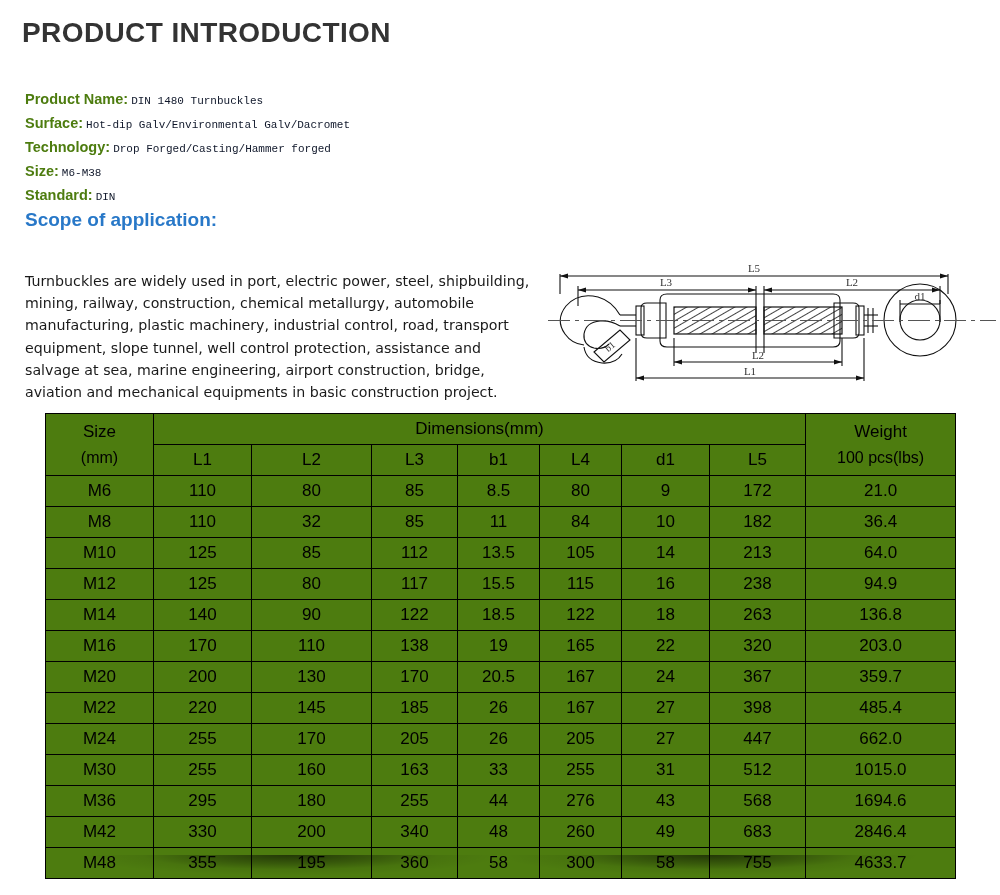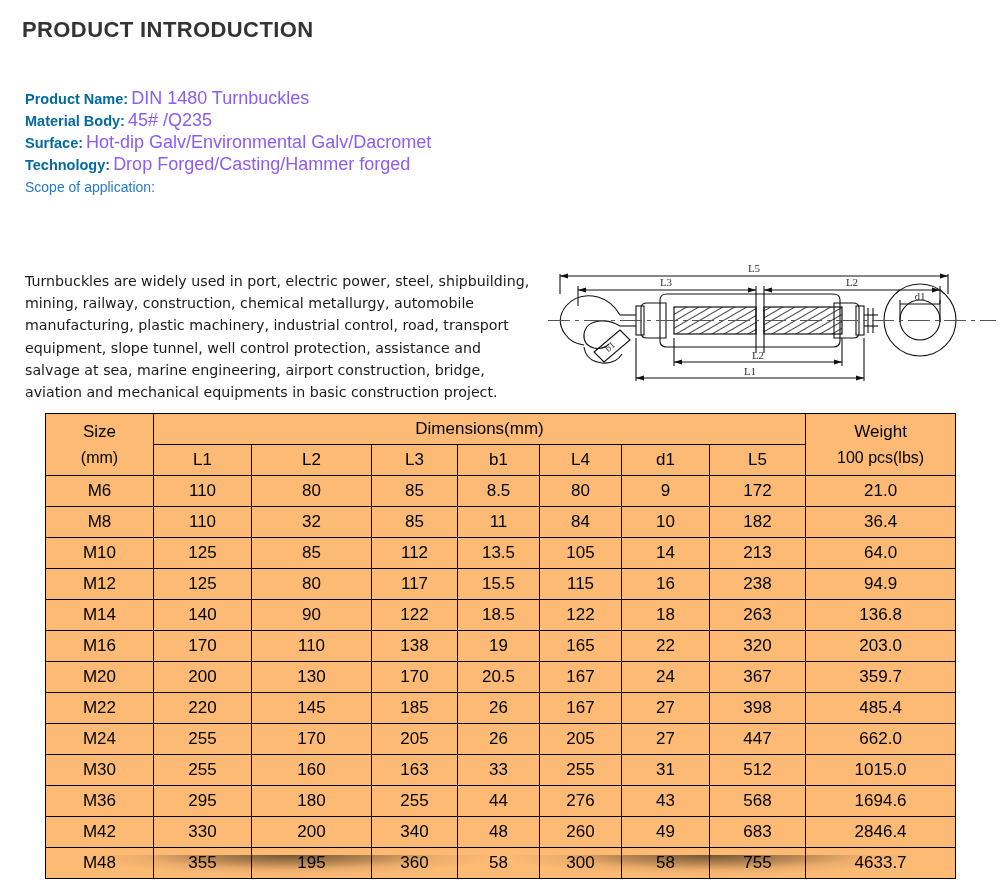--- a/index.html
+++ b/index.html
@@ -14,51 +14,52 @@
     font-family: "Liberation Sans", sans-serif;
     color: #1a1a1a;
     overflow: hidden;
   }
 
   
   .page-title {
     position: absolute;
     left: 22px;
     top: 17px;
-    font-size: 22px;
+    font-size: 28px;
     font-weight: bold;
     letter-spacing: 0.4px;
     color: #333333;
   }
 
   
   .spec-list {
     position: absolute;
     left: 25px;
     top: 88px;
     width: 520px;
   }
   .spec-row {
     line-height: 21px;
     white-space: nowrap;
   }
   .spec-label {
-    color: #0369a1;
+    color: #4d7c0f;
     font-weight: bold;
     font-size: 14.5px;
   }
   .spec-value {
-    color: #8b5cf6;
-    font-size: 18px;
+    color: #0f172a;
+    font-size: 11px;
     padding-left: 3px;
+    font-family: Liberation Mono, monospace;
   }
   .scope-heading {
     color: #2878c8;
-    font-weight: normal;
-    font-size: 14px;
+    font-weight: bold;
+    font-size: 19px;
     line-height: 23px;
   }
 
   
   .description {
     position: absolute;
     left: 25px;
     top: 270px;
     width: 512px;
     font-size: 14.2px;
@@ -81,21 +82,21 @@
   .table-wrap {
     position: absolute;
     left: 45px;
     top: 413px;
     width: 910px;
   }
   table.spec-table {
     border-collapse: collapse;
     width: 910px;
     table-layout: fixed;
-    background: #fdba74;
+    background: #4d7c0f;
   }
   table.spec-table th,
   table.spec-table td {
     border: 1.6px solid #000000;
     text-align: center;
     font-size: 17px;
     color: #000000;
     font-weight: normal;
     padding: 0;
     height: 30px;
@@ -149,27 +150,30 @@
 </head>
 <body>
 
 <div class="page-title">PRODUCT INTRODUCTION</div>
 
 <div class="spec-list">
   <div class="spec-row">
     <span class="spec-label">Product Name:</span><span class="spec-value">DIN 1480 Turnbuckles</span>
   </div>
   <div class="spec-row">
-    <span class="spec-label">Material Body:</span><span class="spec-value">45# /Q235</span>
-  </div>
-  <div class="spec-row">
     <span class="spec-label">Surface:</span><span class="spec-value">Hot-dip Galv/Environmental Galv/Dacromet</span>
   </div>
   <div class="spec-row">
     <span class="spec-label">Technology:</span><span class="spec-value">Drop Forged/Casting/Hammer forged</span>
+  </div>
+  <div class="spec-row">
+    <span class="spec-label">Size:</span><span class="spec-value">M6-M38</span>
+  </div>
+  <div class="spec-row">
+    <span class="spec-label">Standard:</span><span class="spec-value">DIN</span>
   </div>
   <div class="scope-heading">Scope of application:</div>
 </div>
 
 <div class="description">Turnbuckles are widely used in port, electric power, steel, shipbuilding, mining, railway, construction, chemical metallurgy, automobile manufacturing, plastic machinery, industrial control, road, transport equipment, slope tunnel, well control protection, assistance and salvage at sea, marine engineering, airport construction, bridge, aviation and mechanical equipments in basic construction project.</div>
 
 <div class="drawing">
   <svg width="448" height="145" viewBox="0 0 448 145" xmlns="http://www.w3.org/2000/svg">
     <defs>
       <pattern id="thread-hatch" width="6" height="6" patternUnits="userSpaceOnUse" patternTransform="rotate(60)">

